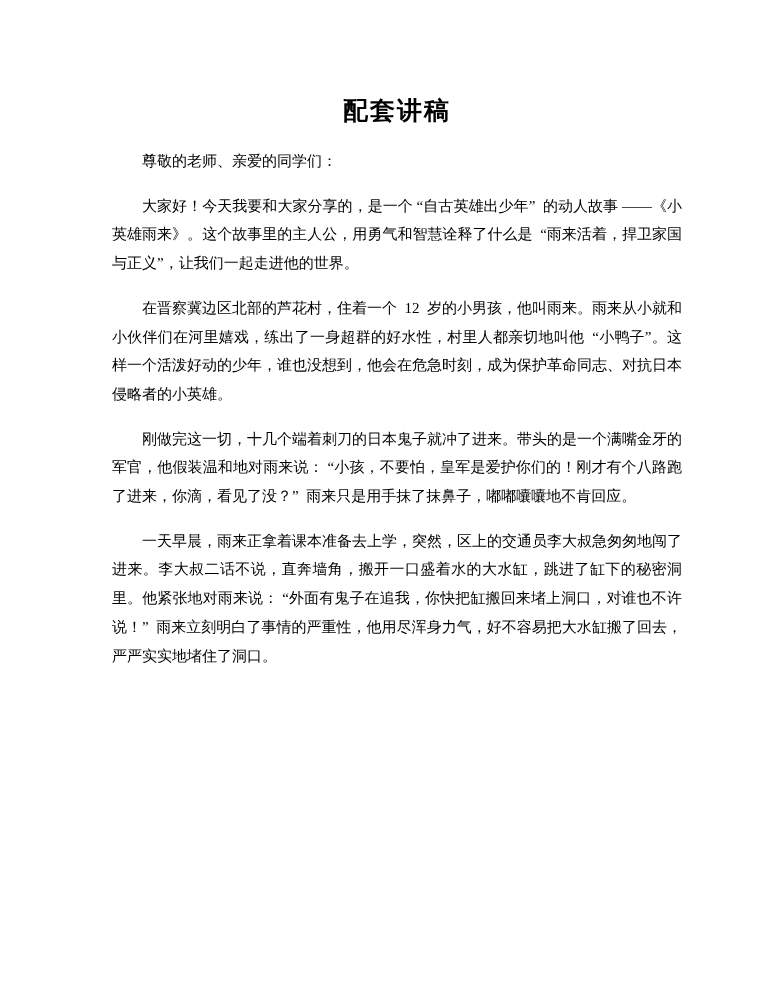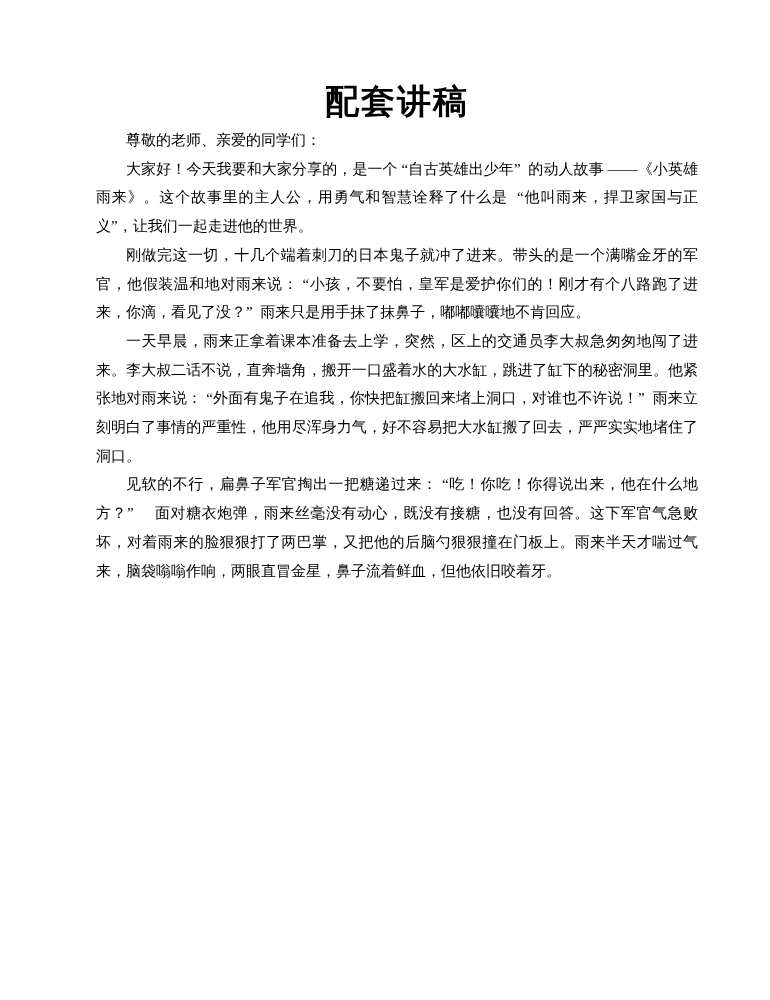--- a/index.html
+++ b/index.html
@@ -16,44 +16,45 @@
     font-family: "Liberation Serif", "DejaVu Serif", serif;
     color: #000000;
   }
   .content {
     position: absolute;
     left: 96px;
     top: 84px;
     width: 602px;
   }
   .doc-title {
-    margin: 0 0 6px 0;
-    font-size: 34px;
+    margin: 11px 0 6px 0;
+    font-size: 25px;
     line-height: 36px;
     font-weight: bold;
     text-align: center;
     letter-spacing: 2px;
+    font-family: Liberation Mono, monospace;
   }
   .para {
-    margin: 0;
+    margin: 16px;
     font-size: 15px;
     line-height: 28.7px;
     text-align: justify;
     text-justify: inter-ideograph;
     text-indent: 2em;
     white-space: pre-wrap;
     word-break: break-all;
   }
 </style>
 </head>
 <body>
 
 <div class="page">
   <div class="content">
     <h1 class="doc-title">配套讲稿</h1>
 
     <p class="para">尊敬的老师、亲爱的同学们：</p>
-    <p class="para">大家好！今天我要和大家分享的，是一个 “自古英雄出少年”  的动人故事 ——《小英雄雨来》。这个故事里的主人公，用勇气和智慧诠释了什么是  “他叫雨来，捍卫家国与正义”，让我们一起走进他的世界。</p>
+    <p class="para">大家好！今天我要和大家分享的，是一个 “自古英雄出少年”  的动人故事 ——《小英雄雨来》。这个故事里的主人公，用勇气和智慧诠释了什么是  “雨来活着，捍卫家国与正义”，让我们一起走进他的世界。</p>
+    <p class="para">在晋察冀边区北部的芦花村，住着一个  12  岁的小男孩，他叫雨来。雨来从小就和小伙伴们在河里嬉戏，练出了一身超群的好水性，村里人都亲切地叫他  “小鸭子”。这样一个活泼好动的少年，谁也没想到，他会在危急时刻，成为保护革命同志、对抗日本侵略者的小英雄。</p>
     <p class="para">刚做完这一切，十几个端着刺刀的日本鬼子就冲了进来。带头的是一个满嘴金牙的军官，他假装温和地对雨来说： “小孩，不要怕，皇军是爱护你们的！刚才有个八路跑了进来，你滴，看见了没？”  雨来只是用手抹了抹鼻子，嘟嘟囔囔地不肯回应。</p>
     <p class="para">一天早晨，雨来正拿着课本准备去上学，突然，区上的交通员李大叔急匆匆地闯了进来。李大叔二话不说，直奔墙角，搬开一口盛着水的大水缸，跳进了缸下的秘密洞里。他紧张地对雨来说： “外面有鬼子在追我，你快把缸搬回来堵上洞口，对谁也不许说！”  雨来立刻明白了事情的严重性，他用尽浑身力气，好不容易把大水缸搬了回去，严严实实地堵住了洞口。</p>
-    <p class="para">见软的不行，扁鼻子军官掏出一把糖递过来： “吃！你吃！你得说出来，他在什么地方？”     面对糖衣炮弹，雨来丝毫没有动心，既没有接糖，也没有回答。这下军官气急败坏，对着雨来的脸狠狠打了两巴掌，又把他的后脑勺狠狠撞在门板上。雨来半天才喘过气来，脑袋嗡嗡作响，两眼直冒金星，鼻子流着鲜血，但他依旧咬着牙。</p>
   </div>
 </div>
 
 </body></html>

